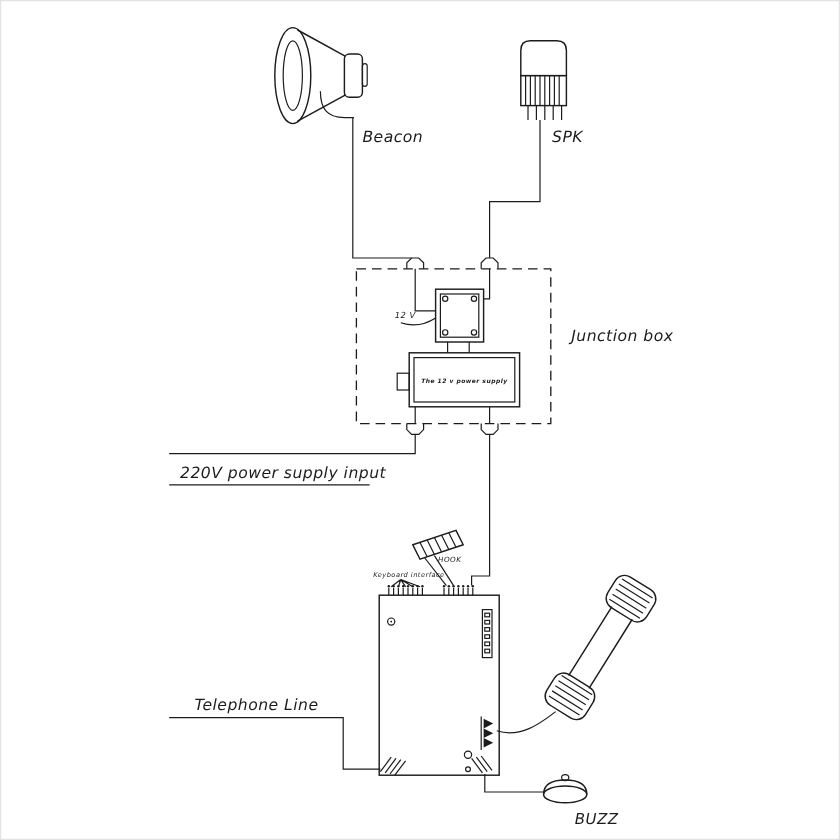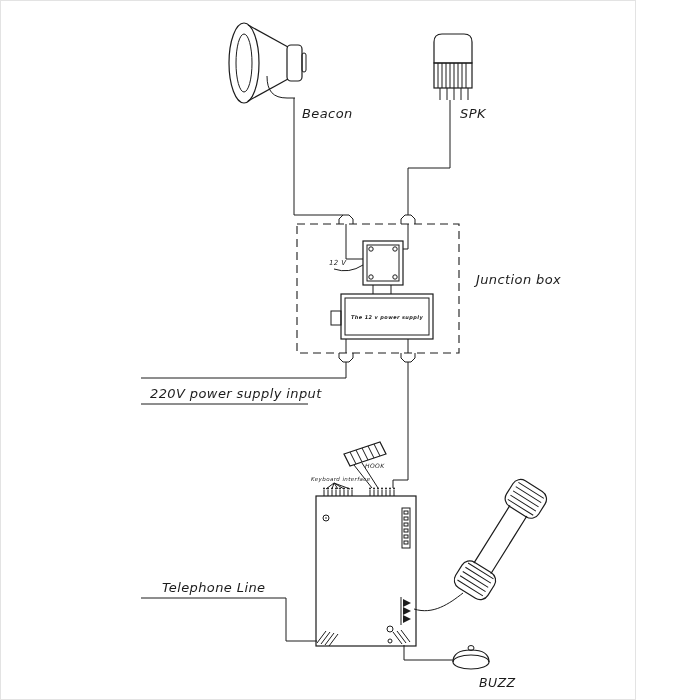--- a/index.html
+++ b/index.html
@@ -1,17 +1,17 @@
 <!DOCTYPE html>
 <html style="--line: #1c1c1c; --background: #ffffff; --frame: #e3e3e3;"><head>
 <meta charset="utf-8">
 <style>
   html,body{margin:0;padding:0;background:#fff;}
   #canvas{
-    width:636px;height:700px;position:relative;background:var(--background,#fff);
+    width:700px;height:700px;position:relative;background:var(--background,#fff);
     box-sizing:border-box;border:1px solid var(--frame,#e3e3e3);
     font-family:"DejaVu Sans",sans-serif;
   }
   svg{display:block;}
   .st{stroke:var(--line,#1c1c1c);fill:none;stroke-width:1;}
   .st2{stroke:var(--line,#1c1c1c);fill:none;stroke-width:1.2;}
   .fl{fill:var(--line,#1c1c1c);stroke:none;}
   .dash{stroke:var(--line,#1c1c1c);fill:none;stroke-width:1.1;stroke-dasharray:8 5;}
   text.lbl{fill:var(--line,#1c1c1c);font-style:italic;font-family:"DejaVu Sans",sans-serif;letter-spacing:.4px;}
   .big{font-size:13px;}

